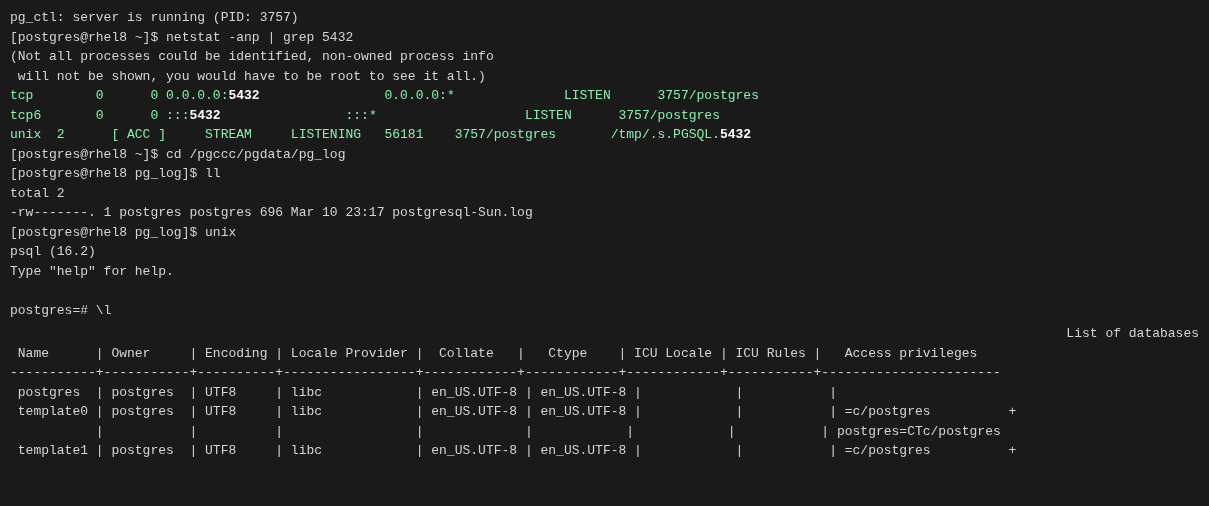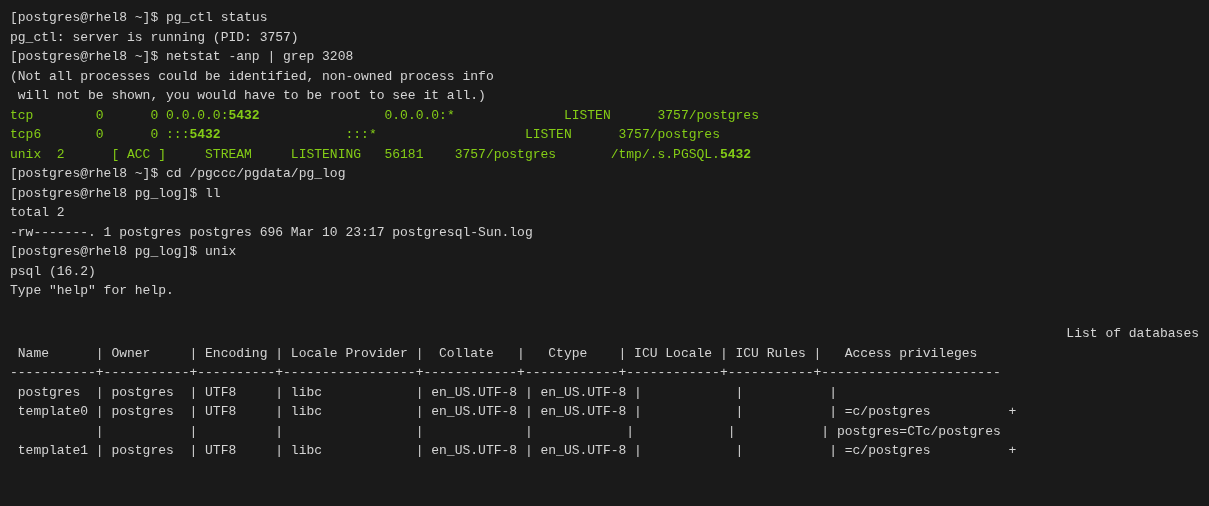--- a/index.html
+++ b/index.html
@@ -22,47 +22,46 @@
       padding: 8px 10px;
       width: 100%;
       min-height: 506px;
       position: relative;
     }
     .line {
       white-space: pre;
       display: block;
     }
     .red {
-      color: #84cc16;
+      color: #ffffff;
       font-weight: bold;
     }
     .white {
-      color: #84cc16;
+      color: #86efac;
     }
     .table-section {
       margin-top: 4px;
     }
     .table-header-row {
       white-space: pre;
       text-align: right;
       display: block;
     }
   </style>
 </head>
 <body>
 
 <div class="terminal">
   <div>
 
-    <span class="line"><span>[postgres@rhel8 ~]$ pg_ctl status</span></span>
 
     <span class="line"><span>pg_ctl: server is running (PID: 3757)</span></span>
 
 
-    <span class="line"><span>[postgres@rhel8 ~]$ netstat -anp | grep 3208</span></span>
+    <span class="line"><span>[postgres@rhel8 ~]$ netstat -anp | grep 5432</span></span>
 
     <span class="line"><span>(Not all processes could be identified, non-owned process info</span></span>
 
     <span class="line"><span> will not be shown, you would have to be root to see it all.)</span></span>
 
     <span class="line"><span class="white">tcp        0      0 0.0.0.0:</span><span class="red">5432</span><span class="white">                0.0.0.0:*              LISTEN      3757/postgres</span></span>
 
     <span class="line"><span class="white">tcp6       0      0 :::</span><span class="red">5432</span><span class="white">                :::*                   LISTEN      3757/postgres</span></span>
 
     <span class="line"><span class="white">unix  2      [ ACC ]     STREAM     LISTENING   56181    3757/postgres       /tmp/.s.PGSQL.</span><span class="red">5432</span></span>
@@ -77,20 +76,21 @@
     <span class="line"><span>-rw-------. 1 postgres postgres 696 Mar 10 23:17 postgresql-Sun.log</span></span>
 
     <span class="line"><span>[postgres@rhel8 pg_log]$ unix</span></span>
 
     <span class="line"><span>psql (16.2)</span></span>
 
     <span class="line"><span>Type "help" for help.</span></span>
 
     <span class="line">&nbsp;</span>
 
+    <span class="line"><span>postgres=# \l</span></span>
 
     <div class="table-section">
       <span class="line table-header-row">                                                        List of databases</span>
       <span class="line"> Name      | Owner     | Encoding | Locale Provider |  Collate   |   Ctype    | ICU Locale | ICU Rules |   Access privileges   </span>
       <span class="line">-----------+-----------+----------+-----------------+------------+------------+------------+-----------+-----------------------</span>
       <span class="line"> postgres  | postgres  | UTF8     | libc            | en_US.UTF-8 | en_US.UTF-8 |            |           |</span>
       <span class="line"> template0 | postgres  | UTF8     | libc            | en_US.UTF-8 | en_US.UTF-8 |            |           | =c/postgres          +</span>
       <span class="line">           |           |          |                 |             |            |            |           | postgres=CTc/postgres</span>
       <span class="line"> template1 | postgres  | UTF8     | libc            | en_US.UTF-8 | en_US.UTF-8 |            |           | =c/postgres          +</span>
 

